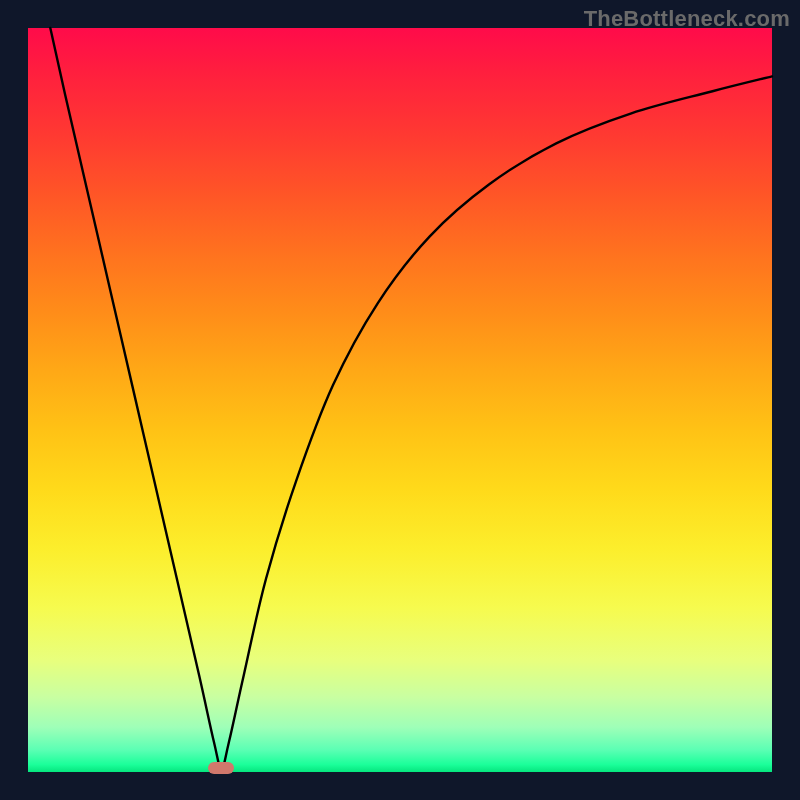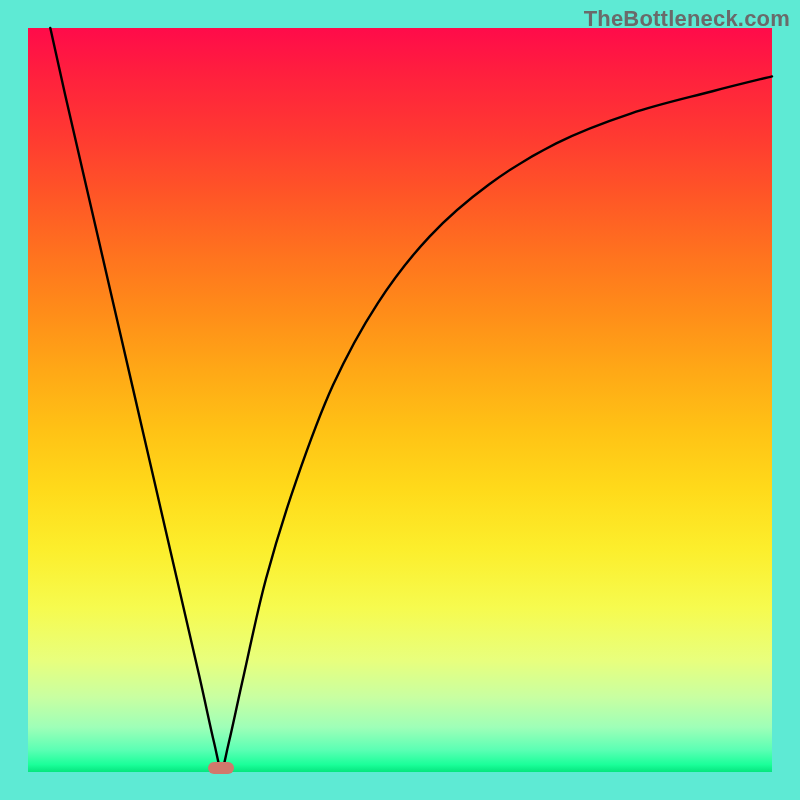--- a/index.html
+++ b/index.html
@@ -1,21 +1,21 @@
 <!DOCTYPE html>
 <html><head>
 <meta charset="utf-8">
 <style>
   * { margin: 0; padding: 0; box-sizing: border-box; }
   html, body { width: 800px; height: 800px; overflow: hidden; background: #000; }
   .stage {
     position: relative;
     width: 800px;
     height: 800px;
-    background: #5eead4;
+    background: #0f172a;
   }
   .plot-area {
     position: absolute;
     left: 28px;
     top: 28px;
     width: 744px;
     height: 744px;
     background: linear-gradient(to bottom,
       #ff0b4a 0%,
       #ff1f3e 6%,

